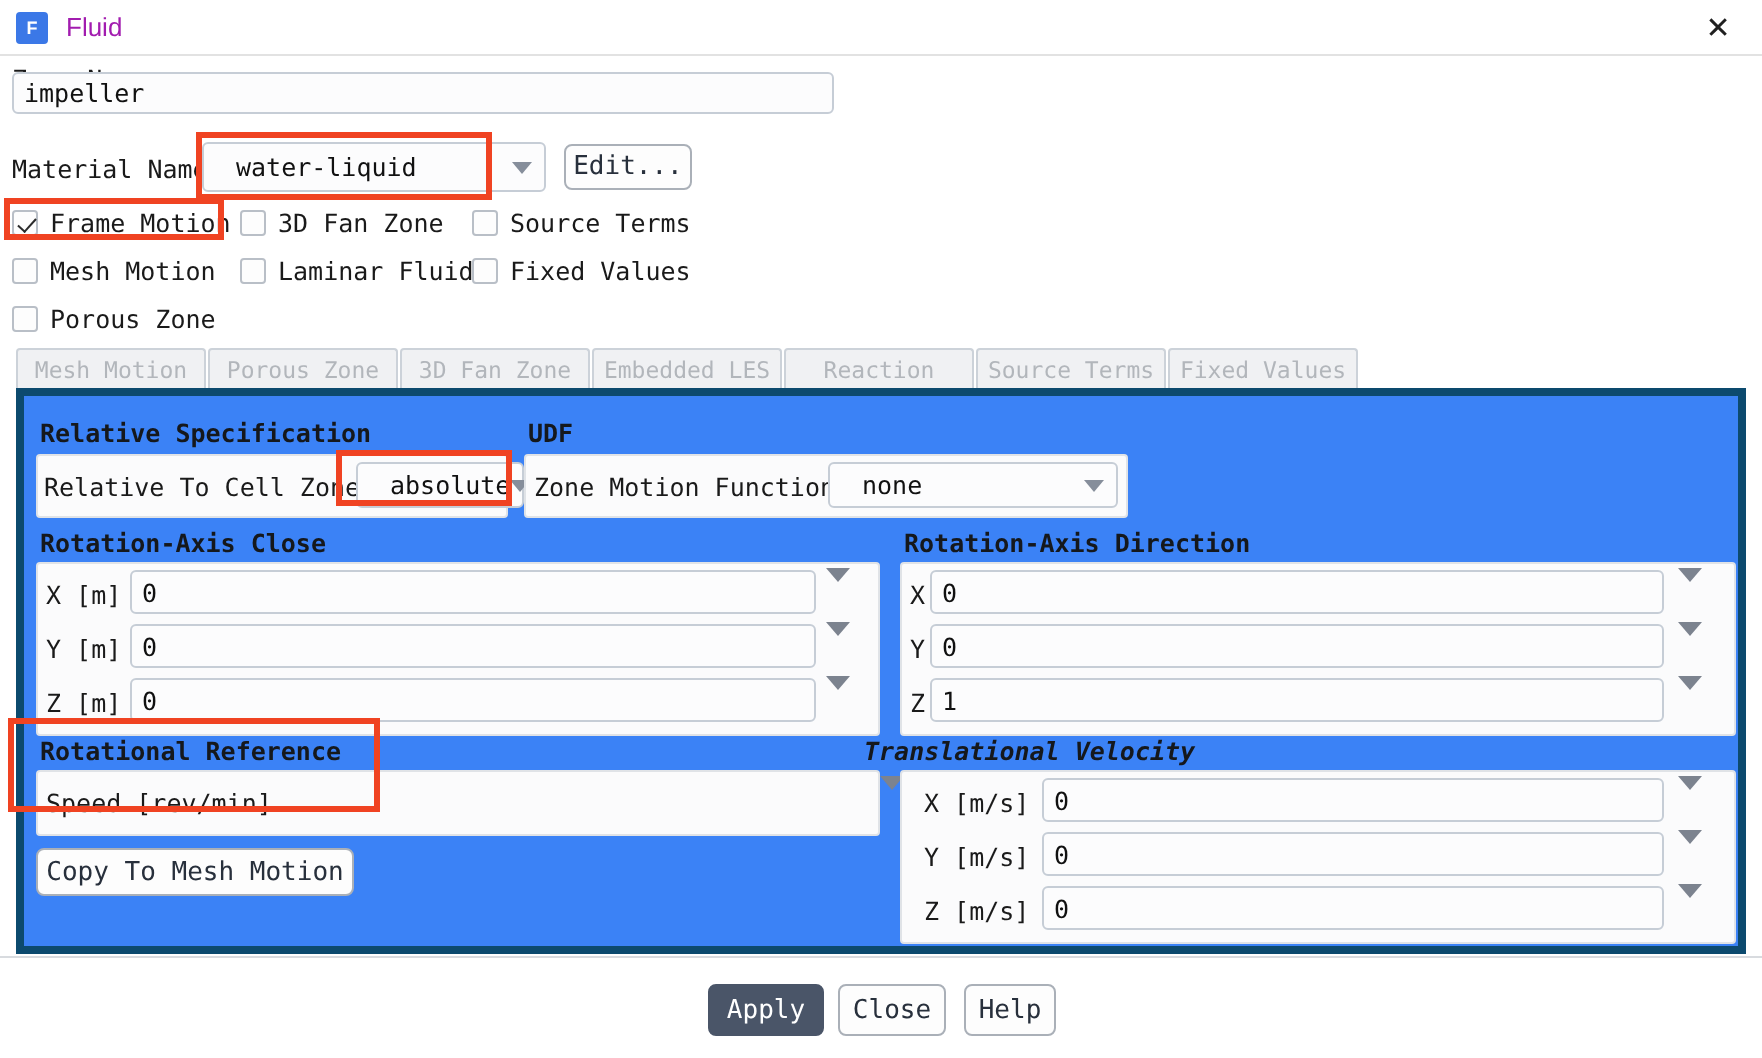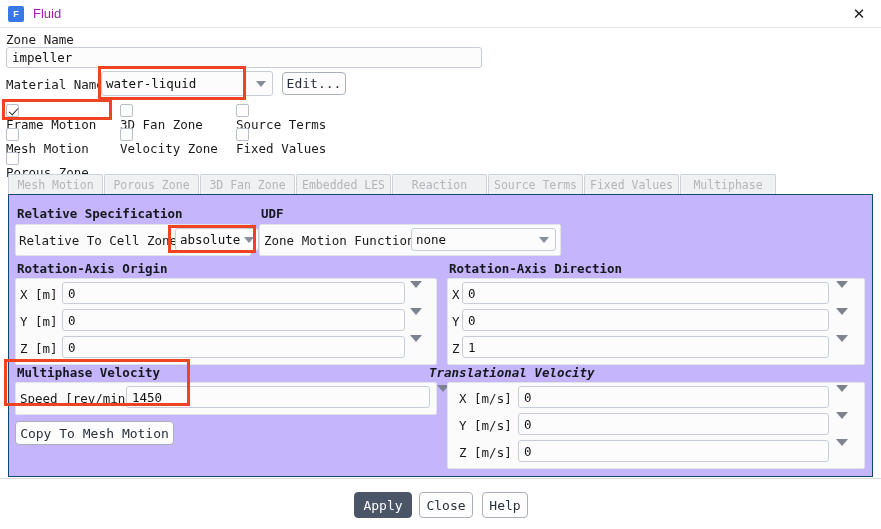--- a/index.html
+++ b/index.html
@@ -61,21 +61,21 @@
     font-family: "DejaVu Sans Mono", "Liberation Mono", monospace;
     overflow: hidden;
   }
   .combo {
     background: #fcfcfd;
     border: 1px solid #c6cdd6;
     border-radius: 3px;
     height: 24px;
     display: flex; align-items: center;
     font-size: 12.5px; color: #111;
-    padding-left: 4px;
+    padding-left: 16px;
     font-family: "DejaVu Sans Mono", "Liberation Mono", monospace;
   }
   .combo .arrowbox {
     margin-left: auto; width: 22px; height: 100%;
     display: flex; align-items: center; justify-content: center;
   }
   .caret {
     width: 0; height: 0;
     border-left: 5px solid transparent;
     border-right: 5px solid transparent;
@@ -95,21 +95,21 @@
     font-size: 13px; color: #28303c;
     display: flex; align-items: center; justify-content: center;
     font-family: "DejaVu Sans Mono", "Liberation Mono", monospace;
     cursor: pointer;
   }
   .btn-primary {
     background: #4a5568; border-color: #4a5568; color: #ffffff;
   }
 
   
-  .cb-row { position: absolute; display: flex; align-items: flex-start; flex-direction: column; }
+  .cb-row { position: absolute; display: flex; align-items: center; }
   .cbox {
     width: 13px; height: 13px;
     border: 1px solid #b9bfc7; background: #fdfdfd; border-radius: 2px;
     margin-right: 6px; position: relative; flex: none;
   }
   .cbox.checked::after {
     content: "";
     position: absolute; left: 3.5px; top: 0.5px;
     width: 4px; height: 8px;
     border: solid #2b2b2b; border-width: 0 1.6px 1.6px 0;
@@ -133,21 +133,21 @@
     margin-right: 1px;
     font-family: "DejaVu Sans Mono", "Liberation Mono", monospace;
     cursor: pointer;
   }
   .tab.active {
     background: #ffffff; color: #171717; height: 22px;
     border-color: #b9bfc7;
   }
   .content-area {
     position: absolute; left: 8px; top: 194px; width: 865px; height: 283px;
-    border: 1px solid #0c4a6e; background: #c4b5fd;
+    border: 4px solid #0c4a6e; background: #3b82f6;
   }
 
   .group {
     position: absolute;
     border: 1px solid #e0e3e7;
     background: #fbfbfc;
     border-radius: 2px;
   }
   .group-title {
     position: absolute;
@@ -174,21 +174,21 @@
 
 <div id="app">
 
   <div class="titlebar">
     <div class="app-icon">F</div>
     <div class="title-text">Fluid</div>
     <div class="close-btn">✕</div>
   </div>
 
   <div class="lbl" style="position:absolute;left:6px;top:32px;">Zone Name</div>
-  <div class="tfield" style="position:absolute;left:6px;top:47px;width:476px;height:21px;">impeller</div>
+  <div class="tfield" style="position:absolute;left:6px;top:36px;width:411px;height:21px;">impeller</div>
 
   <div class="lbl" style="position:absolute;left:6px;top:77px;">Material Name</div>
   <div class="combo" style="position:absolute;left:101px;top:71px;width:172px;height:25px;">
     <span>water-liquid</span>
     <span class="arrowbox">
         <i class="caret"></i>
       </span>
   </div>
   <div class="btn" style="position:absolute;left:282px;top:72px;width:64px;height:23px;">Edit...</div>
 
@@ -204,41 +204,40 @@
     <span class="cbox"></span>
     <span class="lbl">Source Terms</span>
   </div>
 
   <div class="cb-row" style="left:6px;top:128px;">
     <span class="cbox"></span>
     <span class="lbl">Mesh Motion</span>
   </div>
   <div class="cb-row" style="left:120px;top:128px;">
     <span class="cbox"></span>
-    <span class="lbl">Velocity Zone</span>
+    <span class="lbl">Laminar Fluid</span>
   </div>
   <div class="cb-row" style="left:236px;top:128px;">
     <span class="cbox"></span>
     <span class="lbl">Fixed Values</span>
   </div>
 
   <div class="cb-row" style="left:6px;top:152px;">
     <span class="cbox"></span>
     <span class="lbl">Porous Zone</span>
   </div>
 
   <div class="tabstrip">
     <div class="tab" style="width:95px;">Mesh Motion</div>
     <div class="tab" style="width:95px;">Porous Zone</div>
     <div class="tab" style="width:95px;">3D Fan Zone</div>
     <div class="tab" style="width:95px;">Embedded LES</div>
     <div class="tab" style="width:95px;">Reaction</div>
     <div class="tab" style="width:95px;">Source Terms</div>
     <div class="tab" style="width:95px;">Fixed Values</div>
-    <div class="tab" style="width:96px;margin-right:0;">Multiphase</div>
   </div>
 
   <div class="content-area">
 
     <div class="group-title" style="left:8px;top:11px;">Relative Specification</div>
     <div class="group" style="left:6px;top:29px;width:236px;height:32px;"></div>
     <div class="lbl" style="position:absolute;left:10px;top:38px;">Relative To Cell Zone</div>
     <div class="combo" style="position:absolute;left:166px;top:33px;width:84px;height:23px;">
       <span>absolute</span>
       <span class="arrowbox" style="width:18px;">
@@ -249,21 +248,21 @@
     <div class="group-title" style="left:252px;top:11px;">UDF</div>
     <div class="group" style="left:250px;top:29px;width:302px;height:32px;"></div>
     <div class="lbl" style="position:absolute;left:255px;top:38px;">Zone Motion Function</div>
     <div class="combo" style="position:absolute;left:402px;top:33px;width:145px;height:23px;">
       <span>none</span>
       <span class="arrowbox">
           <i class="caret"></i>
         </span>
     </div>
 
-    <div class="group-title" style="left:8px;top:66px;">Rotation-Axis Origin</div>
+    <div class="group-title" style="left:8px;top:66px;">Rotation-Axis Close</div>
     <div class="group" style="left:6px;top:83px;width:422px;height:87px;"></div>
 
     <div class="lbl" style="position:absolute;left:11px;top:92px;">X [m]</div>
     <div class="tfield" style="position:absolute;left:53px;top:87px;width:343px;">0</div>
     <div style="position:absolute;left:401px;top:93px;"><i class="spinner-caret"></i></div>
 
     <div class="lbl" style="position:absolute;left:11px;top:119px;">Y [m]</div>
     <div class="tfield" style="position:absolute;left:53px;top:114px;width:343px;">0</div>
     <div style="position:absolute;left:401px;top:120px;"><i class="spinner-caret"></i></div>
 
@@ -279,24 +278,23 @@
     <div style="position:absolute;left:827px;top:93px;"><i class="spinner-caret"></i></div>
 
     <div class="lbl" style="position:absolute;left:443px;top:119px;">Y</div>
     <div class="tfield" style="position:absolute;left:453px;top:114px;width:367px;">0</div>
     <div style="position:absolute;left:827px;top:120px;"><i class="spinner-caret"></i></div>
 
     <div class="lbl" style="position:absolute;left:443px;top:146px;">Z</div>
     <div class="tfield" style="position:absolute;left:453px;top:141px;width:367px;">1</div>
     <div style="position:absolute;left:827px;top:147px;"><i class="spinner-caret"></i></div>
 
-    <div class="group-title" style="left:8px;top:170px;">Multiphase Velocity</div>
+    <div class="group-title" style="left:8px;top:170px;">Rotational Reference</div>
     <div class="group" style="left:6px;top:187px;width:422px;height:33px;"></div>
     <div class="lbl" style="position:absolute;left:11px;top:196px;">Speed [rev/min]</div>
-    <div class="tfield" style="position:absolute;left:117px;top:191px;width:304px;">1450</div>
     <div style="position:absolute;left:428px;top:197px;"><i class="spinner-caret"></i></div>
 
     <div class="btn" style="position:absolute;left:6px;top:226px;width:159px;height:24px;">Copy To Mesh Motion</div>
 
     <div class="group-title" style="left:420px;top:170px;font-style:italic;">Translational Velocity</div>
     <div class="group" style="left:438px;top:187px;width:418px;height:87px;"></div>
 
     <div class="lbl" style="position:absolute;left:450px;top:196px;">X [m/s]</div>
     <div class="tfield" style="position:absolute;left:509px;top:191px;width:311px;">0</div>
     <div style="position:absolute;left:827px;top:197px;"><i class="spinner-caret"></i></div>

